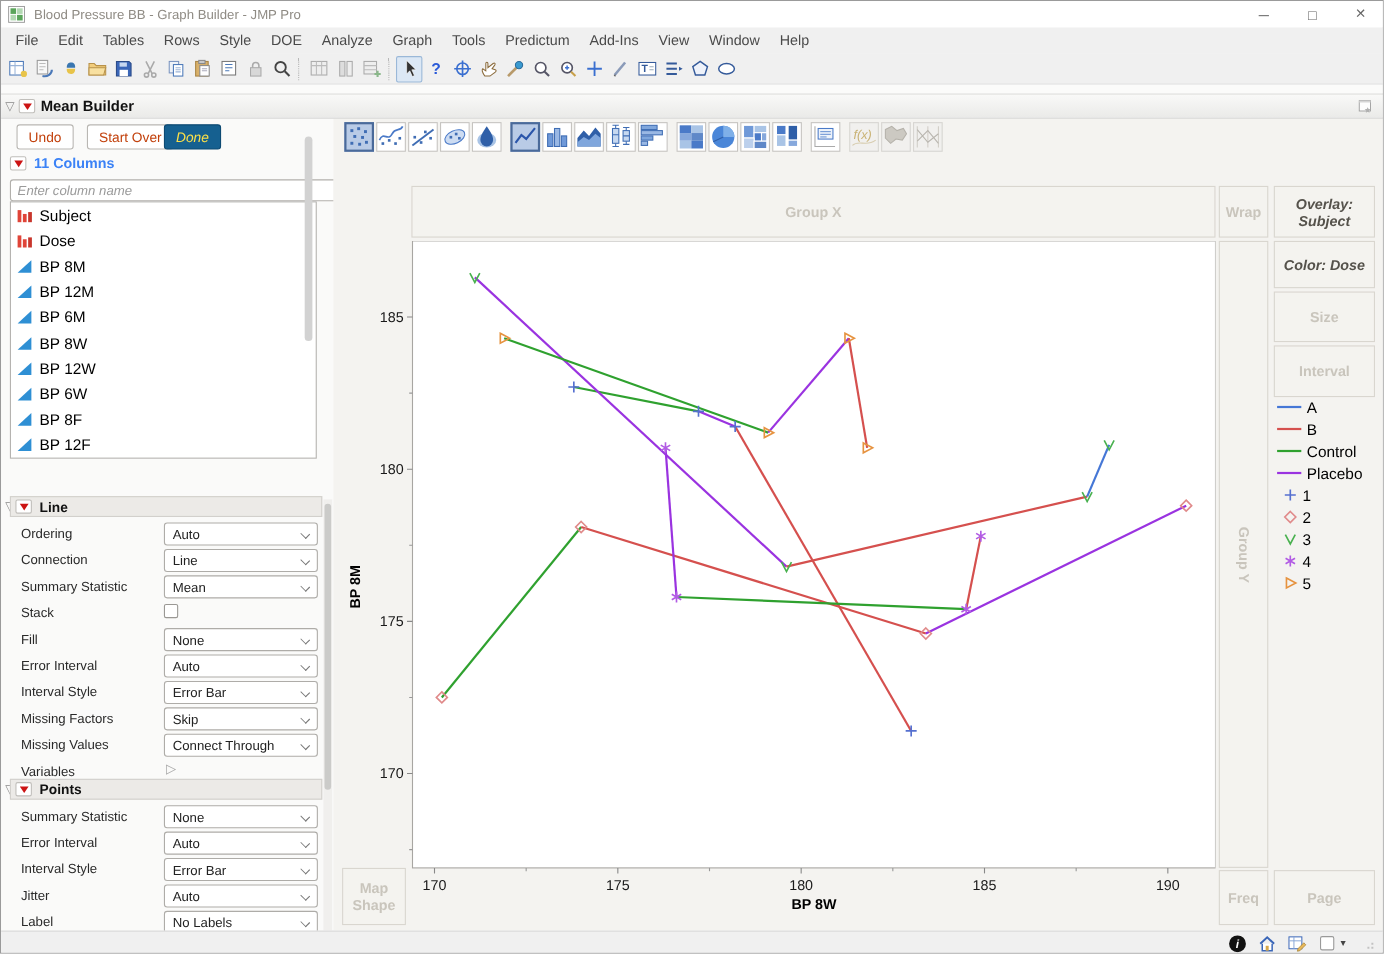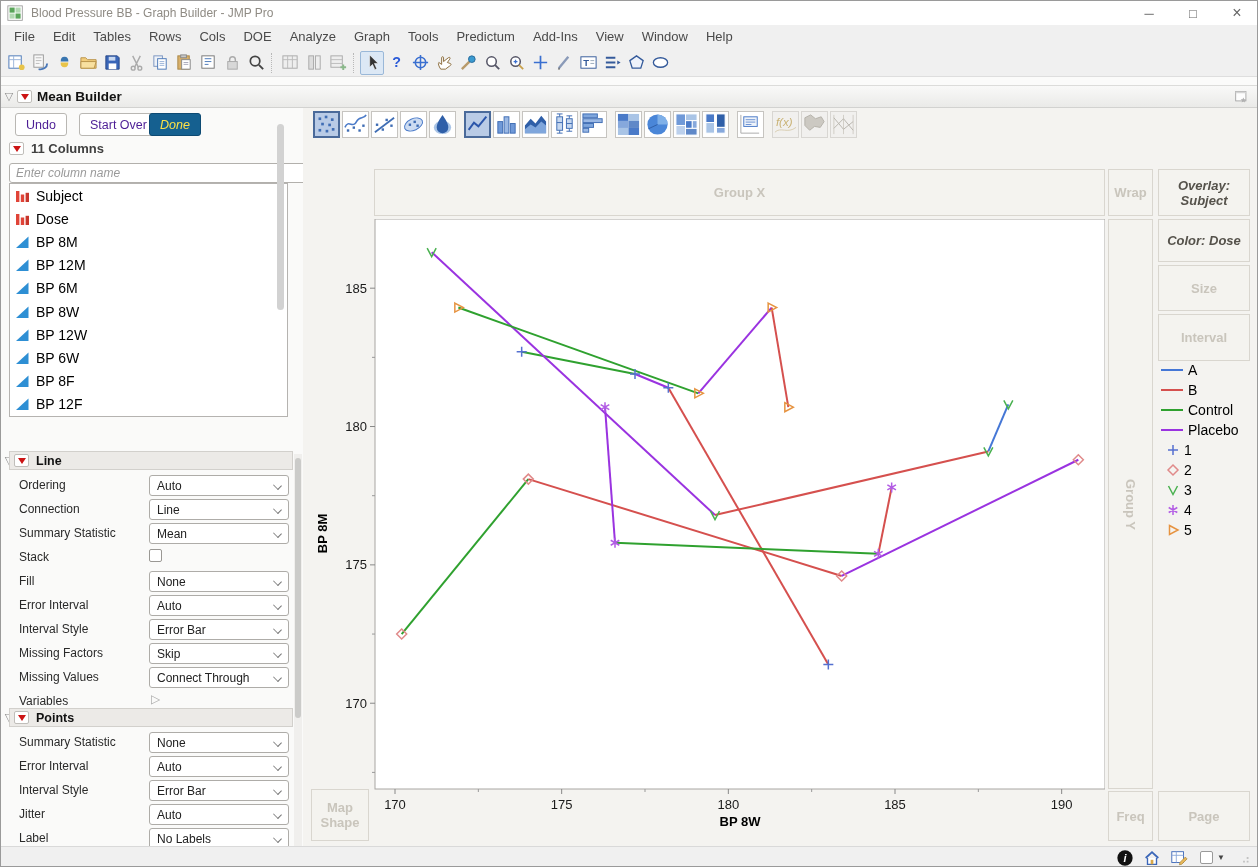--- a/index.html
+++ b/index.html
@@ -33,24 +33,24 @@
   .tri-open{color:#8a8a8a;font-size:11px;width:16px;text-align:center;}
   .rtri-btn{width:15px;height:13px;background:#fff;border:1px solid #c0beba;border-radius:2px;
             display:inline-flex;align-items:center;justify-content:center;margin-right:5px;}
   .rtri-btn i{display:block;width:0;height:0;border-left:4px solid transparent;
               border-right:4px solid transparent;border-top:6px solid #cc1414;}
   .gb-title{font-size:13.5px;font-weight:bold;color:#111;}
   .gb-winicon{position:absolute;right:8px;top:3px;width:17px;height:17px;}
   
   .left-panel{position:absolute;left:0;top:107px;width:302px;height:738px;background:#fafaf9;}
   .btn{position:absolute;height:23px;border:1px solid #b9b7b3;border-radius:3px;background:#fff;
-       font-size:12.5px;color:#4c1d95;display:flex;align-items:center;justify-content:center;padding:0 10px;}
+       font-size:12.5px;color:#c2410c;display:flex;align-items:center;justify-content:center;padding:0 10px;}
   .btn.primary{background:#156090;border-color:#0d4a73;color:#fde047;font-style:italic;}
   .cols-head{position:absolute;left:8px;top:33px;display:flex;align-items:center;}
-  .cols-head .lbl{font-size:13px;font-weight:bold;color:#404040;margin-left:2px;}
+  .cols-head .lbl{font-size:13px;font-weight:bold;color:#3b82f6;margin-left:2px;}
   .searchbox{position:absolute;left:8px;top:55px;width:325px;height:20px;background:#fff;
              border:1px solid #b2b0ac;border-radius:3px;display:flex;align-items:center;}
   .searchbox input{flex:1;border:none;outline:none;font-family:inherit;font-size:12px;
                    font-style:italic;color:#555;padding:0 6px;background:transparent;}
   .searchbox input::placeholder{color:#9a9a9a;font-style:italic;}
   .search-ic{width:14px;height:14px;margin-right:2px;}
   .search-dd{width:14px;height:18px;border-left:1px solid #d5d5d5;display:flex;align-items:center;
              justify-content:center;color:#555;font-size:8px;}
   .col-list{position:absolute;left:8px;top:75px;width:279px;height:234px;background:#fff;
             border:1px solid #b5b3b0;overflow:hidden;}
@@ -128,21 +128,21 @@
         <span class="win-btn">□</span>
         <span class="win-btn" style="font-size: 16px;">×</span>
       </div>
   </div>
 
   <div class="menubar" id="menubar">
       <span class="menu-item">File</span>
       <span class="menu-item">Edit</span>
       <span class="menu-item">Tables</span>
       <span class="menu-item">Rows</span>
-      <span class="menu-item">Cols</span>
+      <span class="menu-item">Style</span>
       <span class="menu-item">DOE</span>
       <span class="menu-item">Analyze</span>
       <span class="menu-item">Graph</span>
       <span class="menu-item">Tools</span>
       <span class="menu-item">Predictum</span>
       <span class="menu-item">Add-Ins</span>
       <span class="menu-item">View</span>
       <span class="menu-item">Window</span>
       <span class="menu-item">Help</span>
     </div>

